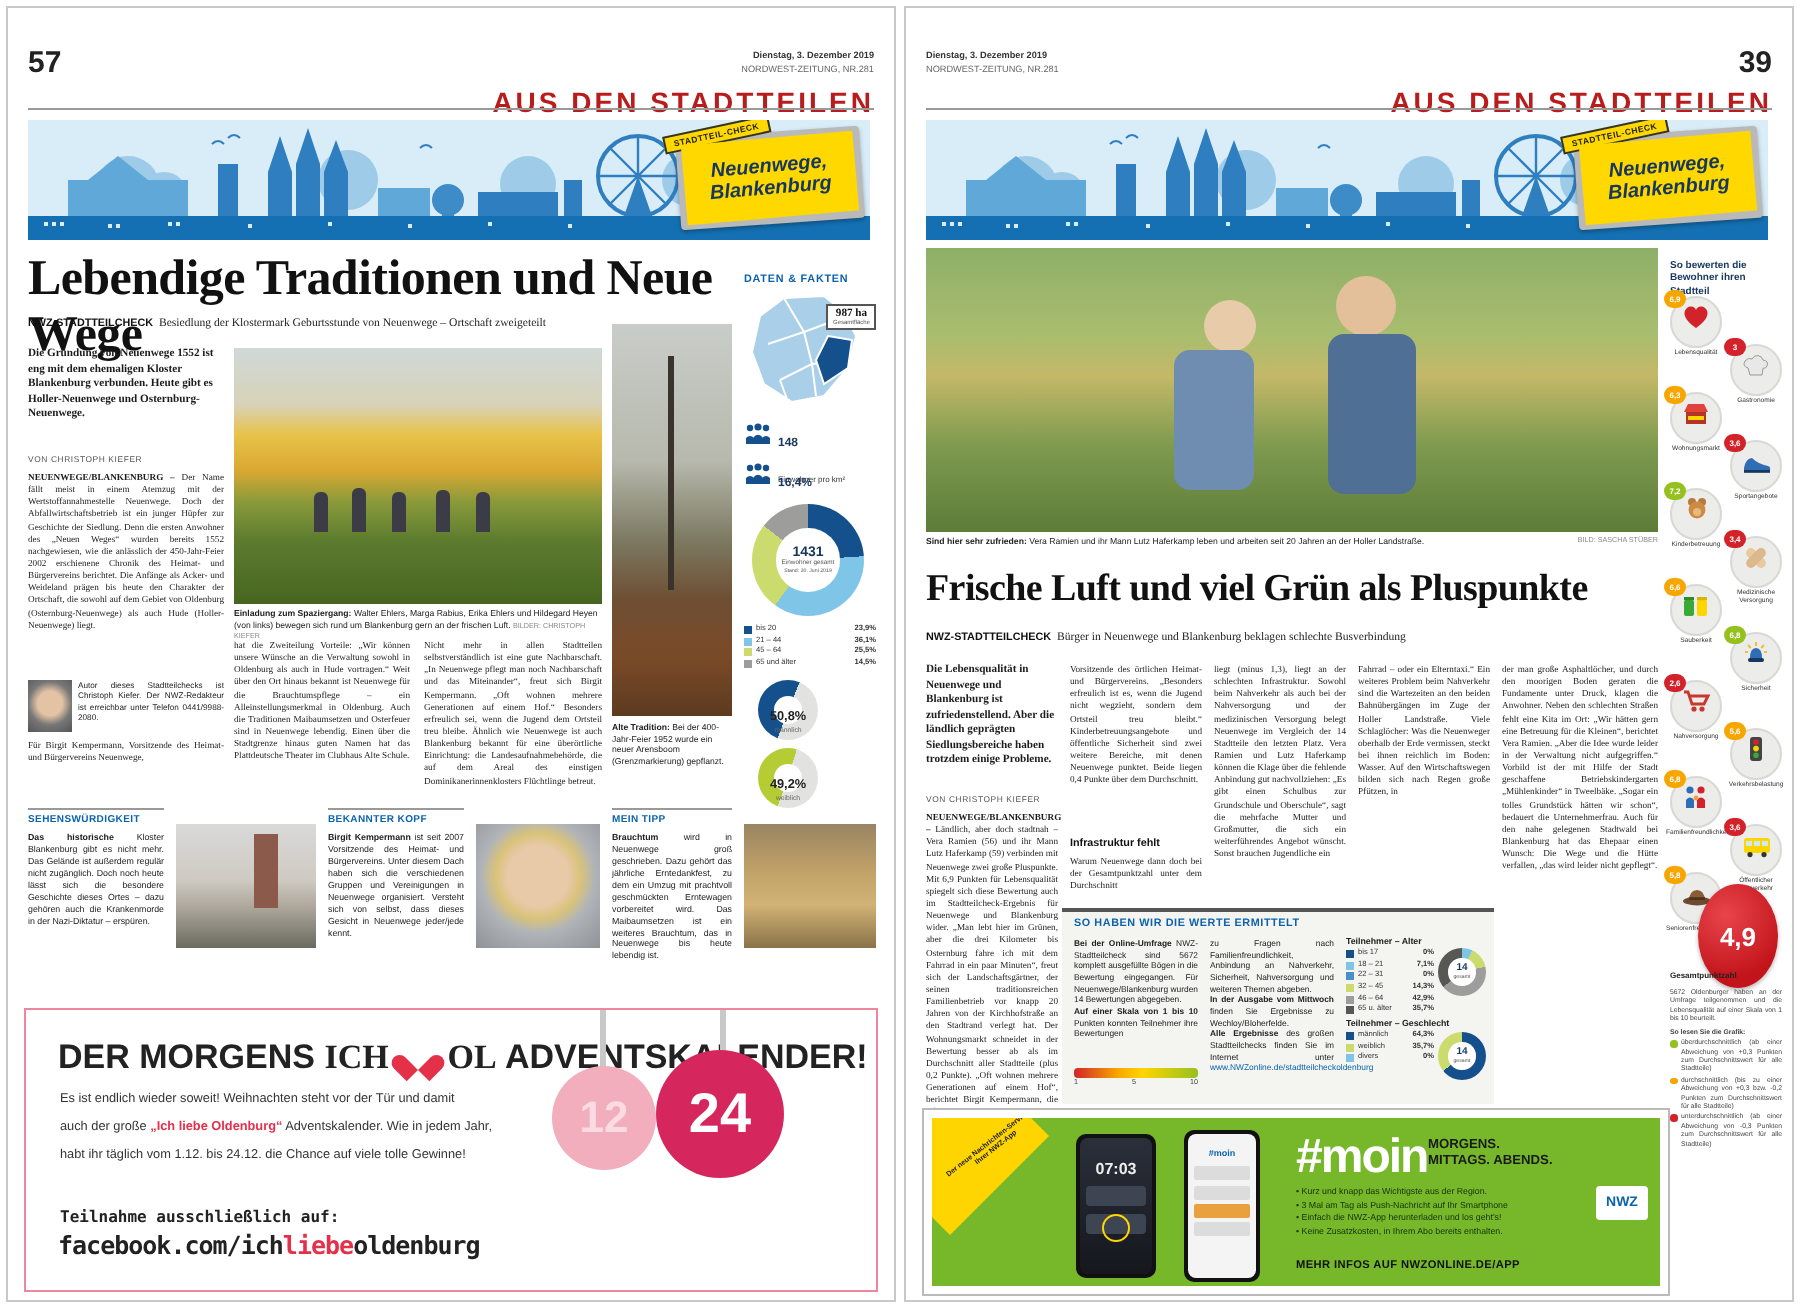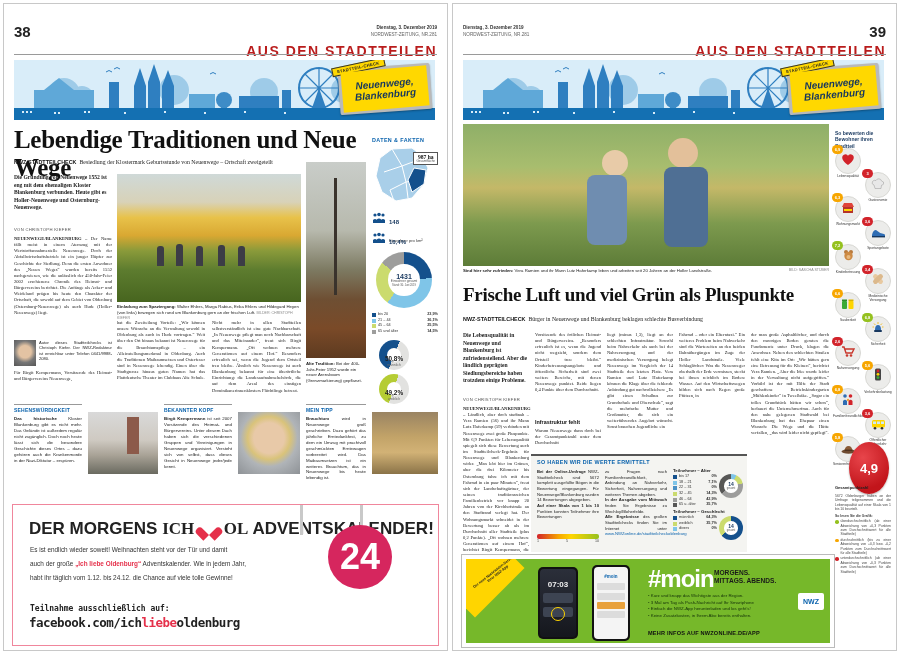--- a/index.html
+++ b/index.html
@@ -134,21 +134,21 @@
   .maplabel .v{font:bold 5.6px/1.1 "Liberation Serif",serif;color:#111;}
   .maplabel .l{font:3px/1.1 "Liberation Sans",sans-serif;color:#555;}
 </style>
 </head>
 <body>
 
 <div class="sheet">
 
   <div class="page" id="pageL">
     <div class="pghead">
-      <div class="pgnum" style="left:0">38</div>
+      <div class="pgnum" style="left:0">57</div>
       <div class="sectitle">AUS DEN STADTTEILEN</div>
       <div class="meta" style="right:0;text-align:right">
         <div>Dienstag, 3. Dezember 2019</div>
         <div class="m2">NORDWEST-ZEITUNG, NR.281</div>
       </div>
     </div>
     <div class="rule"></div>
 
     <div class="banner">
       <div class="banner-art">
@@ -346,21 +346,22 @@
         <span style="font-family:'Liberation Serif',serif">OL</span>
         <span>ADVENTSKALENDER!</span>
       </div>
       <div class="ln" style="top:42px">Es ist endlich wieder soweit! Weihnachten steht vor der Tür und damit</div>
       <div class="ln" style="top:56px"><span>auch der große </span><span class="rd">„Ich liebe Oldenburg“</span><span> Adventskalender. Wie in jedem Jahr,</span></div>
       <div class="ln" style="top:70px">habt ihr täglich vom 1.12. bis 24.12. die Chance auf viele tolle Gewinne!</div>
       <div class="cta1">Teilnahme ausschließlich auf:</div>
       <div class="cta2"><span>facebook.com/ich</span><span class="rd">liebe</span><span>oldenburg</span></div>
       <div class="string" style="right:135px;top:0;height:30px"></div>
       <div class="string" style="right:75px;top:0;height:22px"></div>
-      <div class="bauble" style="right:46px;top:20px;width:64px;height:64px;background:#d6265e;font-size:36px">24</div>
+      <div class="bauble" style="right:110px;top:28px;width:52px;height:52px;background:#f2aebc;font-size:22px;color:#fbdbe2">12</div>
+      <div class="bauble" style="right:46px;top:20px;width:64px;height:64px;background:#d6265e;font-size:28px">24</div>
     </div>
   </div>
 
   <div class="page" id="pageR">
     <div class="pghead">
       <div class="meta" style="left:0">
         <div>Dienstag, 3. Dezember 2019</div>
         <div class="m2">NORDWEST-ZEITUNG, NR.281</div>
       </div>
       <div class="sectitle">AUS DEN STADTTEILEN</div>

